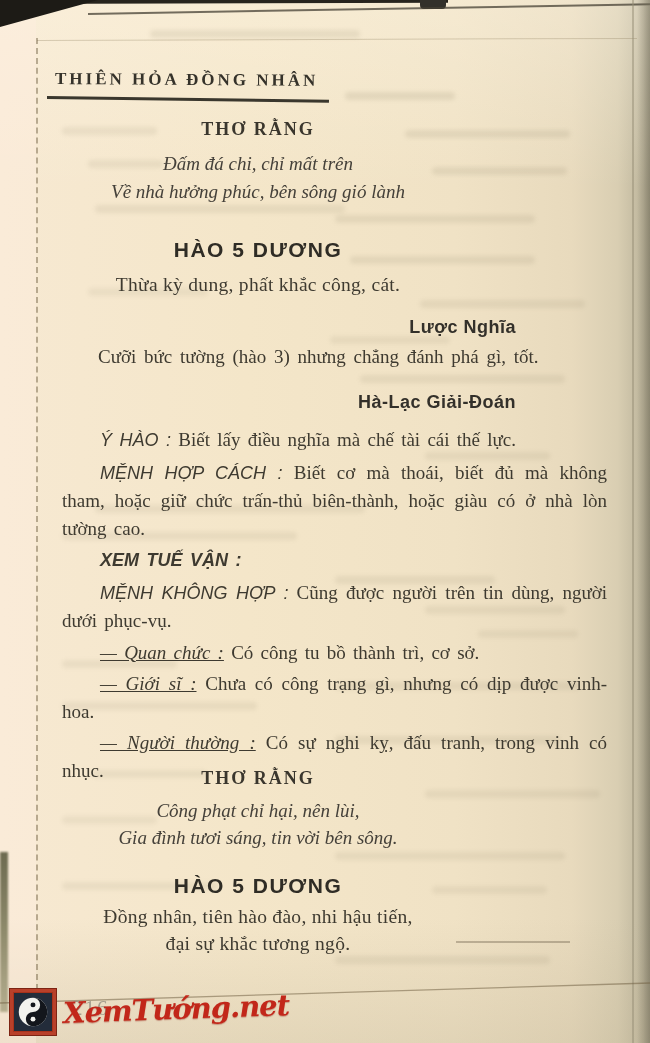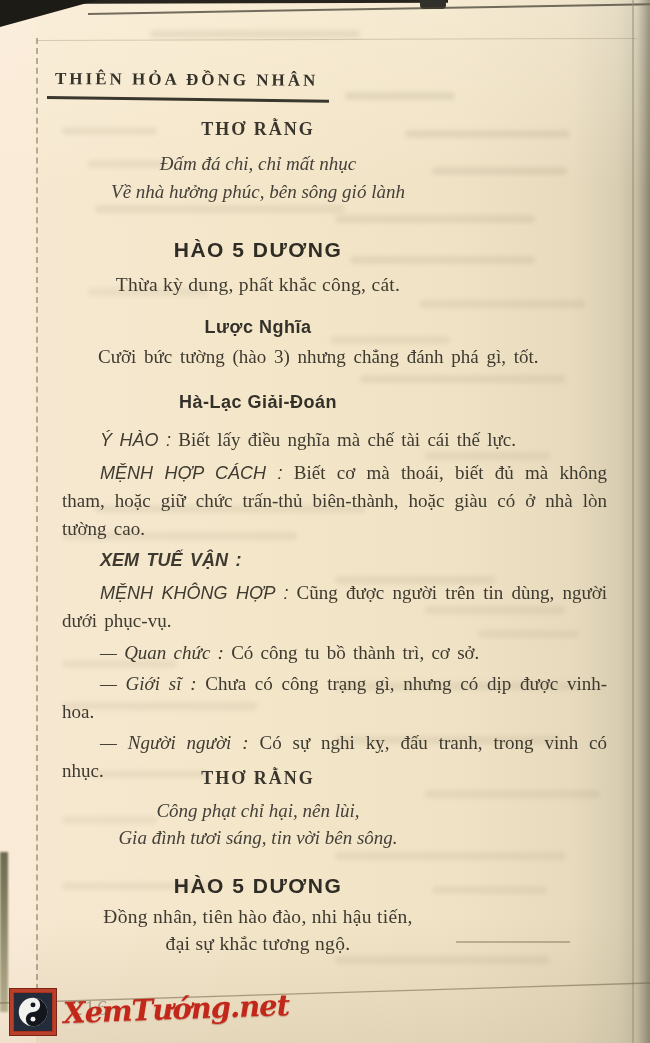--- a/index.html
+++ b/index.html
@@ -27,27 +27,27 @@
   .ghost{position:absolute;height:8px;border-radius:4px;background:#8b8166;filter:blur(2.2px);}
   
   .abs{position:absolute;}
   .center{left:0;width:516px;text-align:center;}
   .page-header{left:55px;top:70px;font-size:17px;font-weight:bold;letter-spacing:3px;color:#35322a;transform:rotate(.4deg);}
   .header-underline{position:absolute;left:47px;top:96px;width:282px;height:2.5px;background:#3a372d;transform:rotate(.75deg);transform-origin:left center;}
   .tho-heading{font-size:18px;font-weight:bold;letter-spacing:2px;color:#3a362d;}
   .poem-line{font-style:italic;font-size:19px;color:#45413a;}
   .hao-heading{font-family:"Liberation Sans",sans-serif;font-size:21px;font-weight:bold;letter-spacing:1.5px;color:#2f2c25;}
   .hao-text{font-size:19.5px;letter-spacing:.3px;}
-  .sub-heading{font-family:"Liberation Sans",sans-serif;font-size:18px;font-weight:bold;letter-spacing:.5px;color:#33302a;}
+  .sub-heading{font-family:"Liberation Sans",sans-serif;font-size:18px;font-weight:bold;letter-spacing:.5px;color:#33302a;text-align:right;}
   .body-flow{left:58px;top:422px;width:553px;font-size:19px;line-height:27.5px;text-align:justify;word-spacing:2.5px;}
   .body-flow p{margin:4px;text-indent:38px;}
   .body-flow p.gap{margin-top:2.5px;}
   .lead-caps{font-style:italic;font-family:"Liberation Sans",sans-serif;font-size:18px;}
   .lead-caps-bold{font-style:italic;font-family:"Liberation Sans",sans-serif;font-size:18px;font-weight:bold;}
-  .lead-dash{font-style:italic;}
+  .lead-dash{font-style:italic;text-decoration:underline;}
   .one-line-para{left:58px;top:346px;width:553px;font-size:19px;word-spacing:3px;text-indent:40px;}
   
   .logo{position:absolute;left:9px;top:988px;display:flex;align-items:flex-start;}
   .logo-box{width:46px;height:46px;background:#a8321b;border:1px solid #7d2413;display:flex;align-items:center;justify-content:center;box-shadow:inset 0 0 0 3px #b8402a;}
   .logo-text{font-family:"DejaVu Serif",serif;font-style:italic;font-weight:bold;font-size:29px;color:#c2271a;letter-spacing:-1px;transform:rotate(-2deg);margin:4px 0 0 6px;text-shadow:0 1px 1px rgba(140,20,10,.35);}
   .ghost-page-num{position:absolute;left:72px;top:996px;font-size:21px;color:rgba(110,108,100,.55);letter-spacing:2px;filter:blur(.4px);font-family:Liberation Serif, serif;}
 </style>
 </head>
 <body>
 
@@ -99,38 +99,38 @@
       <div class="ghost" style="left: 335px; top: 852px; width: 230px; opacity: 0.12;"></div>
       <div class="ghost" style="left: 62px; top: 882px; width: 155px; opacity: 0.11;"></div>
       <div class="ghost" style="left: 432px; top: 886px; width: 115px; opacity: 0.11;"></div>
       <div class="ghost" style="left: 335px; top: 956px; width: 215px; opacity: 0.13;"></div>
     </div>
 
   <div class="abs page-header">THIÊN HỎA ĐỒNG NHÂN</div>
   <div class="header-underline"></div>
 
   <div class="abs center tho-heading" style="top:119px">THƠ RẰNG</div>
-  <div class="abs center poem-line" style="top:153px">Đấm đá chi, chỉ mất nhục</div>
+  <div class="abs center poem-line" style="top:153px">Đấm đá chi, chỉ mất trên</div>
   <div class="abs center poem-line" style="top:181px">Về nhà hưởng phúc, bên sông gió lành</div>
 
   <div class="abs center hao-heading" style="top:238px">HÀO 5 DƯƠNG</div>
   <div class="abs center hao-text" style="top:274px">Thừa kỳ dung, phất khắc công, cát.</div>
 
   <div class="abs center sub-heading" style="top:317px">Lược Nghĩa</div>
   <div class="abs one-line-para">Cưỡi bức tường (hào 3) nhưng chẳng đánh phá gì, tốt.</div>
 
   <div class="abs center sub-heading" style="top:392px">Hà-Lạc Giải-Đoán</div>
   <div class="abs body-flow">
     <p><span class="lead-caps">Ý HÀO :</span><span> Biết lấy điều nghĩa mà chế tài cái thế lực.</span></p>
     <p class="gap"><span class="lead-caps">MỆNH HỢP CÁCH :</span><span> Biết cơ mà thoái, biết đủ mà không tham, hoặc giữ chức trấn-thủ biên-thành, hoặc giàu có ở nhà lòn tường cao.</span></p>
     <p class="gap"><span class="lead-caps-bold">XEM TUẾ VẬN :</span><span></span></p>
     <p class="gap"><span class="lead-caps">MỆNH KHÔNG HỢP :</span><span> Cũng được người trên tin dùng, người dưới phục-vụ.</span></p>
     <p class="gap"><span class="lead-dash">— Quan chức :</span><span> Có công tu bồ thành trì, cơ sở.</span></p>
     <p class="gap"><span class="lead-dash">— Giới sĩ :</span><span> Chưa có công trạng gì, nhưng có dịp được vinh-hoa.</span></p>
-    <p class="gap"><span class="lead-dash">— Người người :</span><span> Có sự nghi kỵ, đấu tranh, trong vinh có nhục.</span></p>
+    <p class="gap"><span class="lead-dash">— Người thường :</span><span> Có sự nghi kỵ, đấu tranh, trong vinh có nhục.</span></p>
   </div>
 
   <div class="abs center tho-heading" style="top:768px">THƠ RẰNG</div>
   <div class="abs center poem-line" style="top:800px">Công phạt chỉ hại, nên lùi,</div>
   <div class="abs center poem-line" style="top:827px">Gia đình tươi sáng, tin vời bên sông.</div>
 
   <div class="abs center hao-heading" style="top:874px">HÀO 5 DƯƠNG</div>
   <div class="abs center hao-text" style="top:906px">Đồng nhân, tiên hào đào, nhi hậu tiến,</div>
   <div class="abs center hao-text" style="top:933px">đại sự khắc tương ngộ.</div>
 

